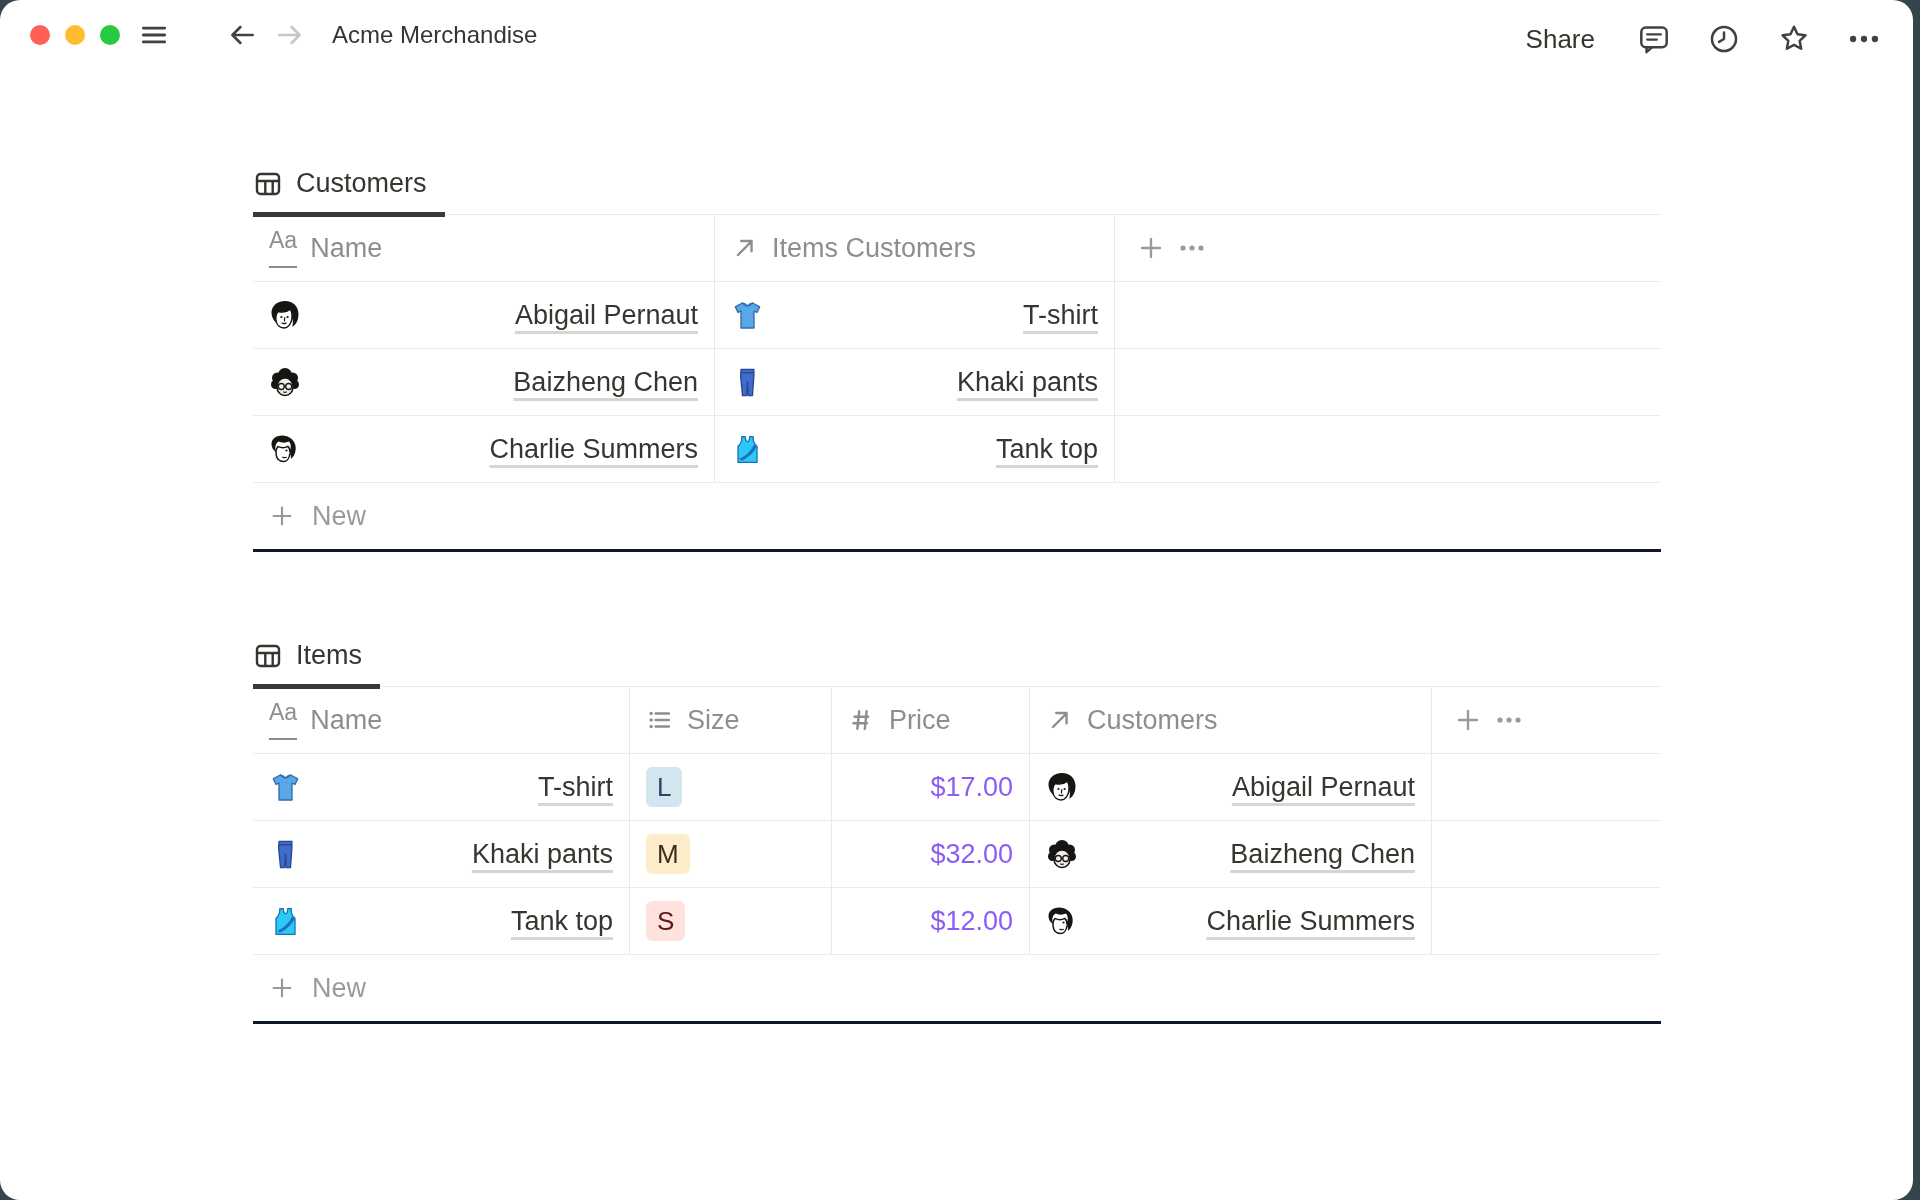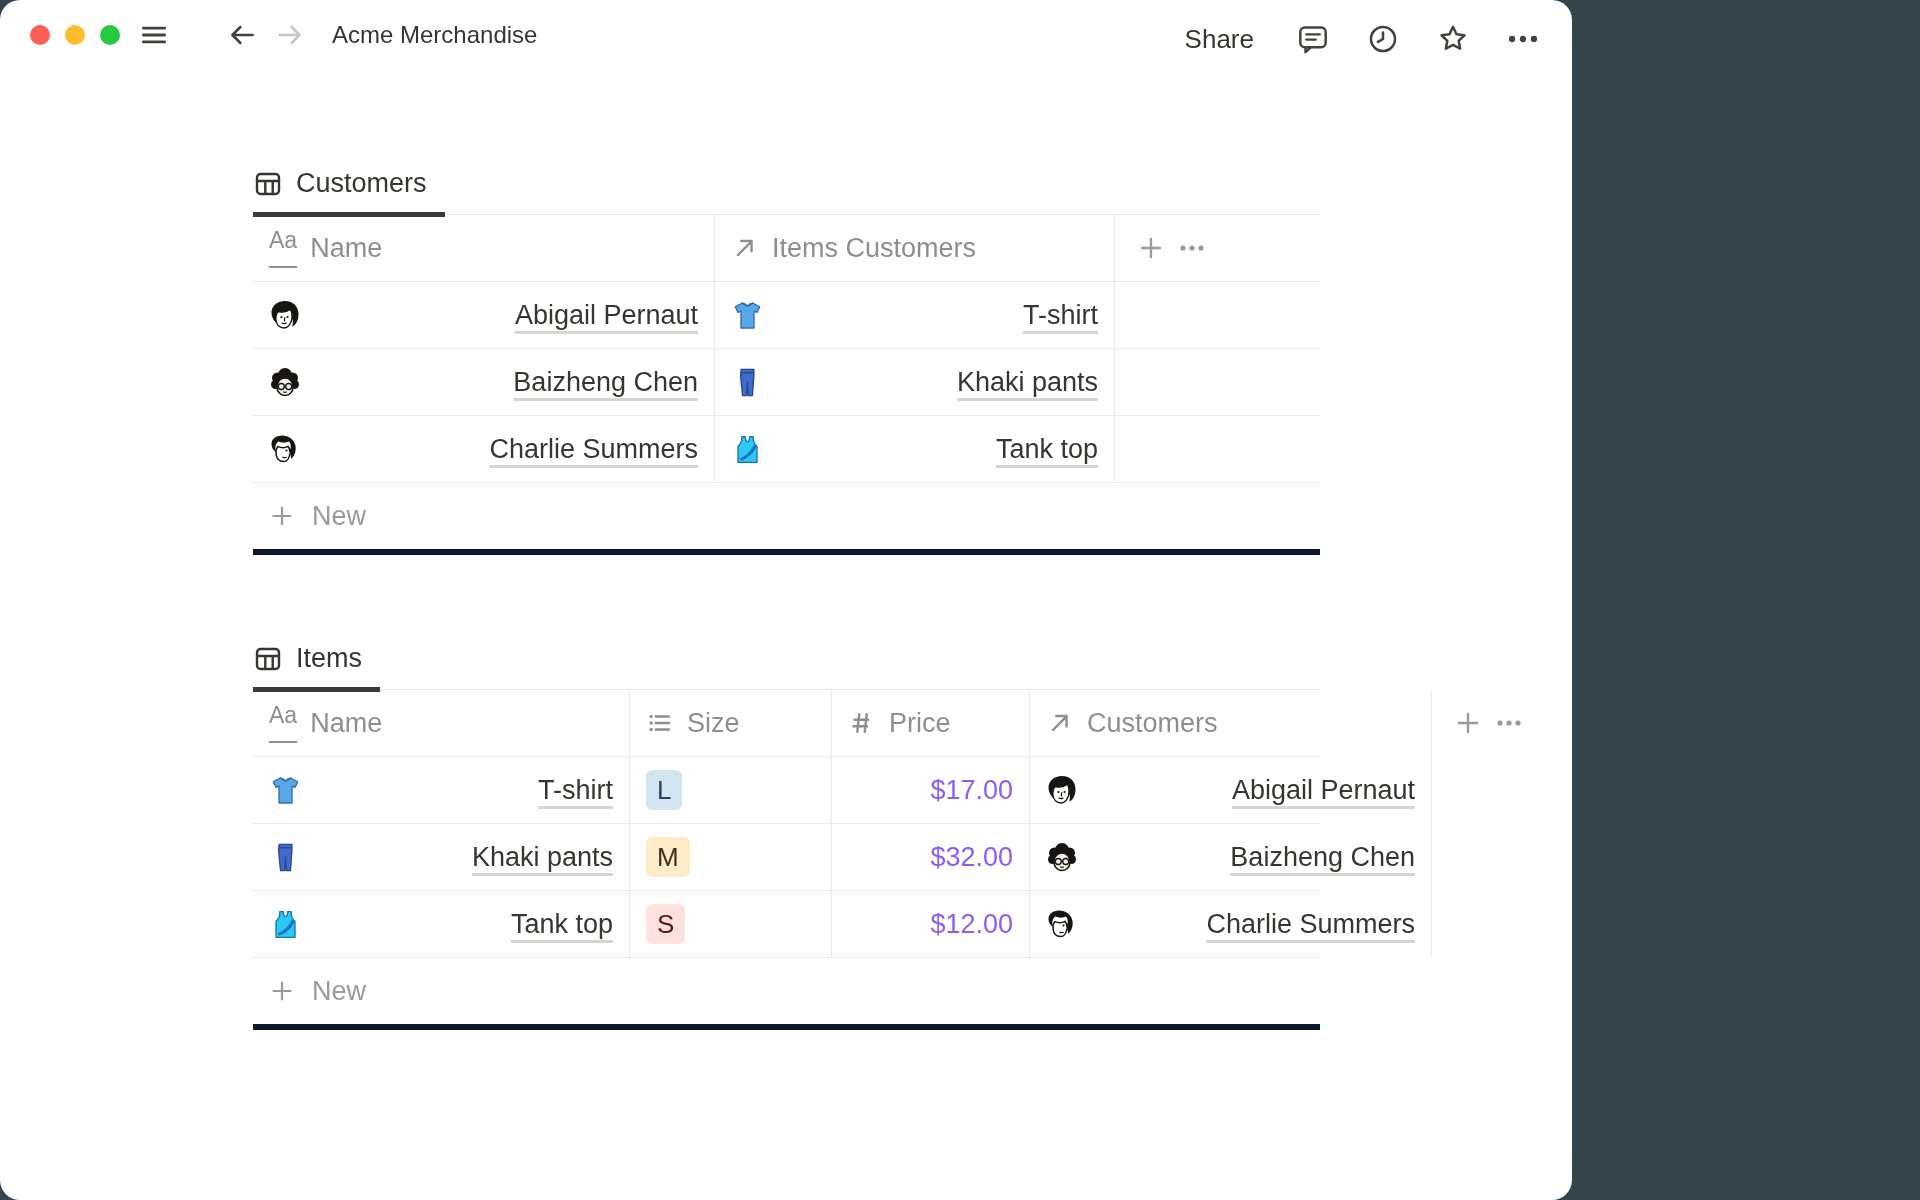--- a/index.html
+++ b/index.html
@@ -3,21 +3,21 @@
 <meta charset="utf-8">
 <style>
   html,body{margin:0;padding:0;}
   body{
     background:#36444c;
     font-family:"Liberation Sans","DejaVu Sans",sans-serif;
     -webkit-font-smoothing:antialiased;
     width:1920px;height:1200px;overflow:hidden;
   }
   .window{
-    width:1572px;height:1200px;background:#fff;border-radius:20px;
+    width:1913px;height:1200px;background:#fff;border-radius:20px;
     overflow:hidden;position:relative;color:#37352f;
   }
   
   .topbar{height:70px;display:flex;align-items:center;padding:0 32px 0 30px;}
   .lights{display:flex;align-items:center;gap:15px;}
   .light{width:20px;height:20px;border-radius:50%;}
   .icon-btn{display:flex;align-items:center;justify-content:center;background:none;border:none;padding:0;cursor:pointer;color:#43413c;}
   .menu-btn{margin-left:18px;}
   .nav-back{margin-left:56px;}
   .nav-fwd{margin-left:16px;color:#c7c6c3;}
@@ -43,21 +43,21 @@
   .thead .cell:last-child,.tbody .cell:last-child{border-right:none;}
   .trow{border-bottom:1px solid #ebebea;}
   .aa{font-size:23px;font-weight:500;line-height:1;border-bottom:2.5px solid #8f8e8b;padding-bottom:14px;}
   .prop-icon{display:flex;color:#8f8e8b;}
   .title-cell{gap:15px;font-weight:500;justify-content:space-between;}
   .link-text{text-decoration:underline;text-decoration-color:#d7d5d0;text-decoration-thickness:2.5px;text-underline-offset:7px;font-size:27px;color:#37352f;cursor:pointer;}
   .cell-icon{display:flex;flex:none;}
   .badge{display:inline-flex;align-items:center;justify-content:center;height:40px;padding:0 11px;border-radius:6px;font-size:26px;cursor:pointer;}
   .price-cell{justify-content:flex-end;font-size:27px;color:#8b5cf6;}
   .addcol-cell{gap:38px;padding-left:22px;color:#9b9a97;}
-  .new-row{display:flex;align-items:center;gap:17px;height:66px;padding:0 16px;border-bottom:6px solid #0f172a;color:#9b9a97;font-size:27px;cursor:pointer;}
+  .new-row{display:flex;align-items:center;gap:17px;height:66px;padding:0 16px;border-bottom:3px solid #0f172a;color:#9b9a97;font-size:27px;cursor:pointer;}
   svg{display:block;}
 </style>
 </head>
 <body style="background: rgb(54, 68, 76);">
 
 <svg width="0" height="0" style="position:absolute">
   <defs>
     <g id="i-table">
         <rect x="4" y="5" width="22" height="20" rx="3.5" fill="none" stroke="currentColor" stroke-width="2.4"></rect>
         <path d="M4 12h22M12.3 12v13M19.7 12v13" stroke="currentColor" stroke-width="2.4"></path>

